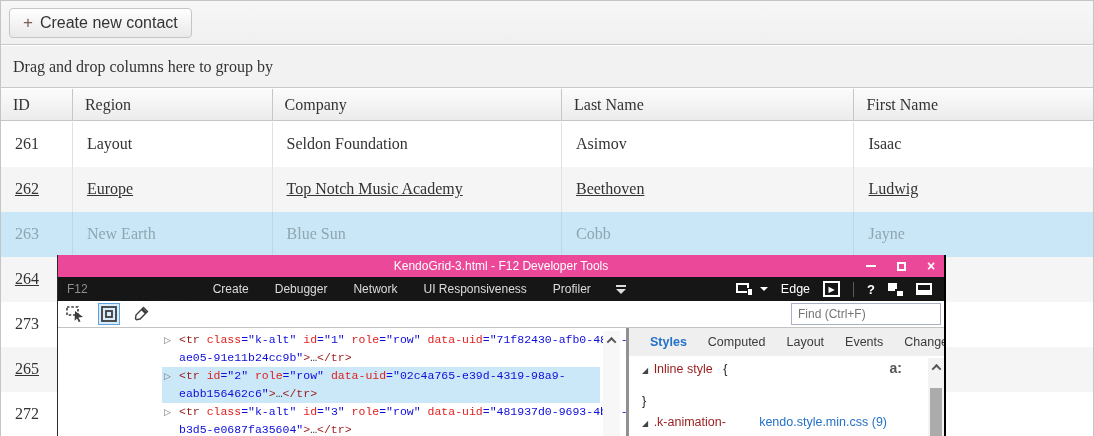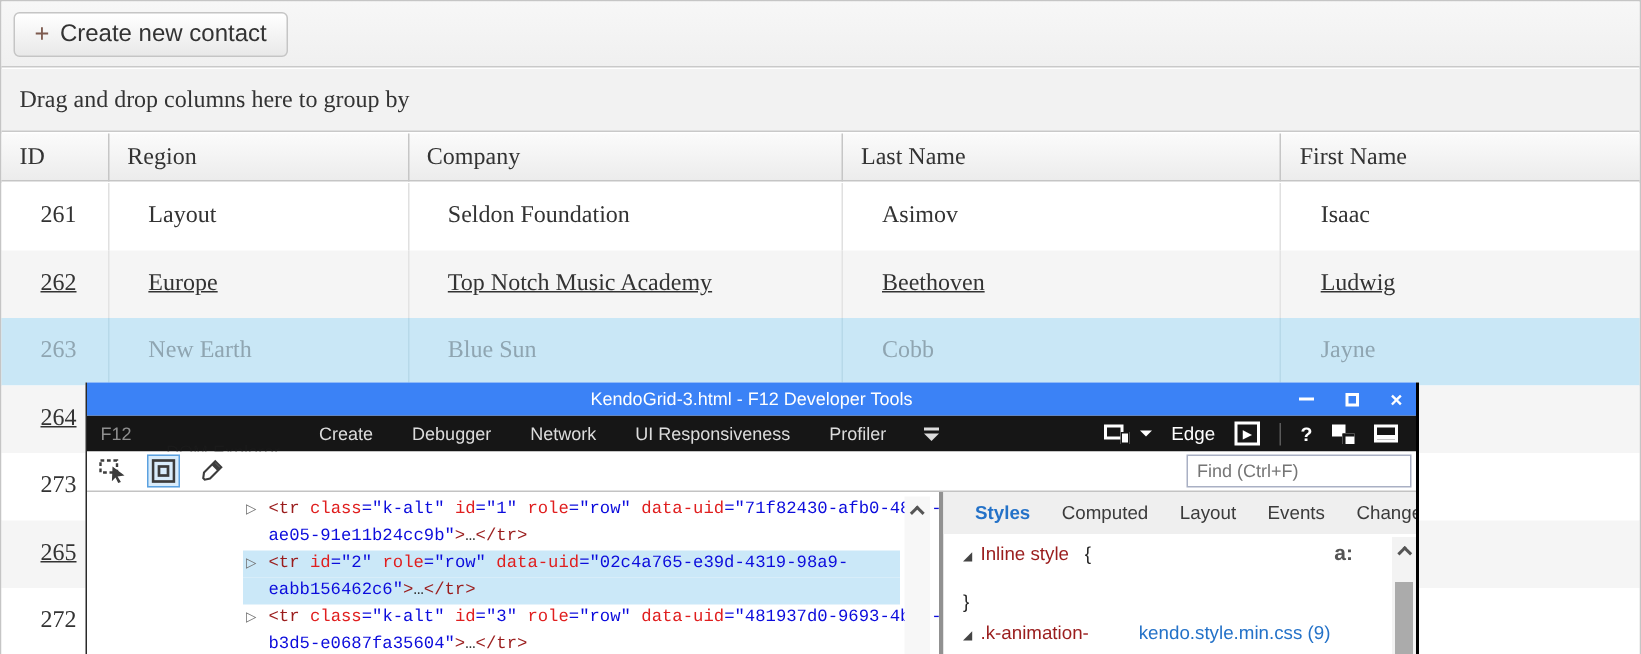--- a/index.html
+++ b/index.html
@@ -21,33 +21,33 @@
                  display:flex; align-items:center; padding-left:12px; font-size:16px; }
   .g-header { position:absolute; left:0; top:88px; width:100%; height:32px; display:flex;
               background:linear-gradient(#fbfbfb,#ececec); border-bottom:1px solid #c5c5c5; }
   .g-hcell { height:32px; line-height:31px; padding-left:12px; font-size:16px;
              border-right:1px solid #c6c6c6; overflow:hidden; white-space:nowrap; }
   .g-hcell:last-child { border-right:none; }
   .g-rows { position:absolute; left:0; top:121px; width:100%; }
   .g-row { display:flex; height:45px; background:#fff; }
   .g-row.alt { background:#f5f5f5;text-decoration:underline; }
   .g-row.selected { background:#c9e7f6; color:#8fa5b1; }
-  .g-cell { height:45px; line-height:44px; padding-left:26px; font-size:16px;
+  .g-cell { height:45px; line-height:44px; padding-left:14px; font-size:16px;
             border-right:1px solid #e0e0e0; overflow:hidden; white-space:nowrap; }
   .g-row.alt .g-cell { border-right-color:#e3e3e3; }
   .g-row.selected .g-cell { border-right-color:#b7d9e9; }
   .g-cell:last-child { border-right:none; }
   .c0{width:72px} .c1{width:200px} .c2{width:290px} .c3{width:293px} .c4{width:239px}
 
   
   .f12-win { position:absolute; left:57px; top:255px; width:889px; height:185px;
              display:flex; flex-direction:column; background:#fff;
              border-left:1px solid #2a2a2a; border-right:2px solid #000;
              font-family:"Liberation Sans",sans-serif; font-size:12px; color:#222; }
-  .dt-titlebar { height:22px; background:#3b82f6; color:#fff; display:flex; align-items:center;
+  .dt-titlebar { height:22px; background:#ec4899; color:#fff; display:flex; align-items:center;
                  position:relative; flex:0 0 22px; }
   .dt-title { position:absolute; left:0; right:0; text-align:center; font-size:12px; color:#fff; }
   .dt-controls { position:absolute; right:6px; top:0; height:22px; display:flex; align-items:center; gap:16px; }
   .wc { display:flex; align-items:center; justify-content:center; width:14px; height:16px; cursor:pointer; }
   .wc-min i { display:block; width:10px; height:2px; background:#fff; }
   .wc-max i { display:block; width:9px; height:9px; border:2px solid #fff; }
   .wc-close { color:#fff; font-size:14px; font-weight:bold; line-height:1; }
 
   .dt-tabbar { height:24px; background:#161616; display:flex; align-items:stretch; flex:0 0 24px; }
   .dt-f12 { color:#8f8f8f; font-size:12px; display:flex; align-items:center; padding:0 10px 0 9px; }

